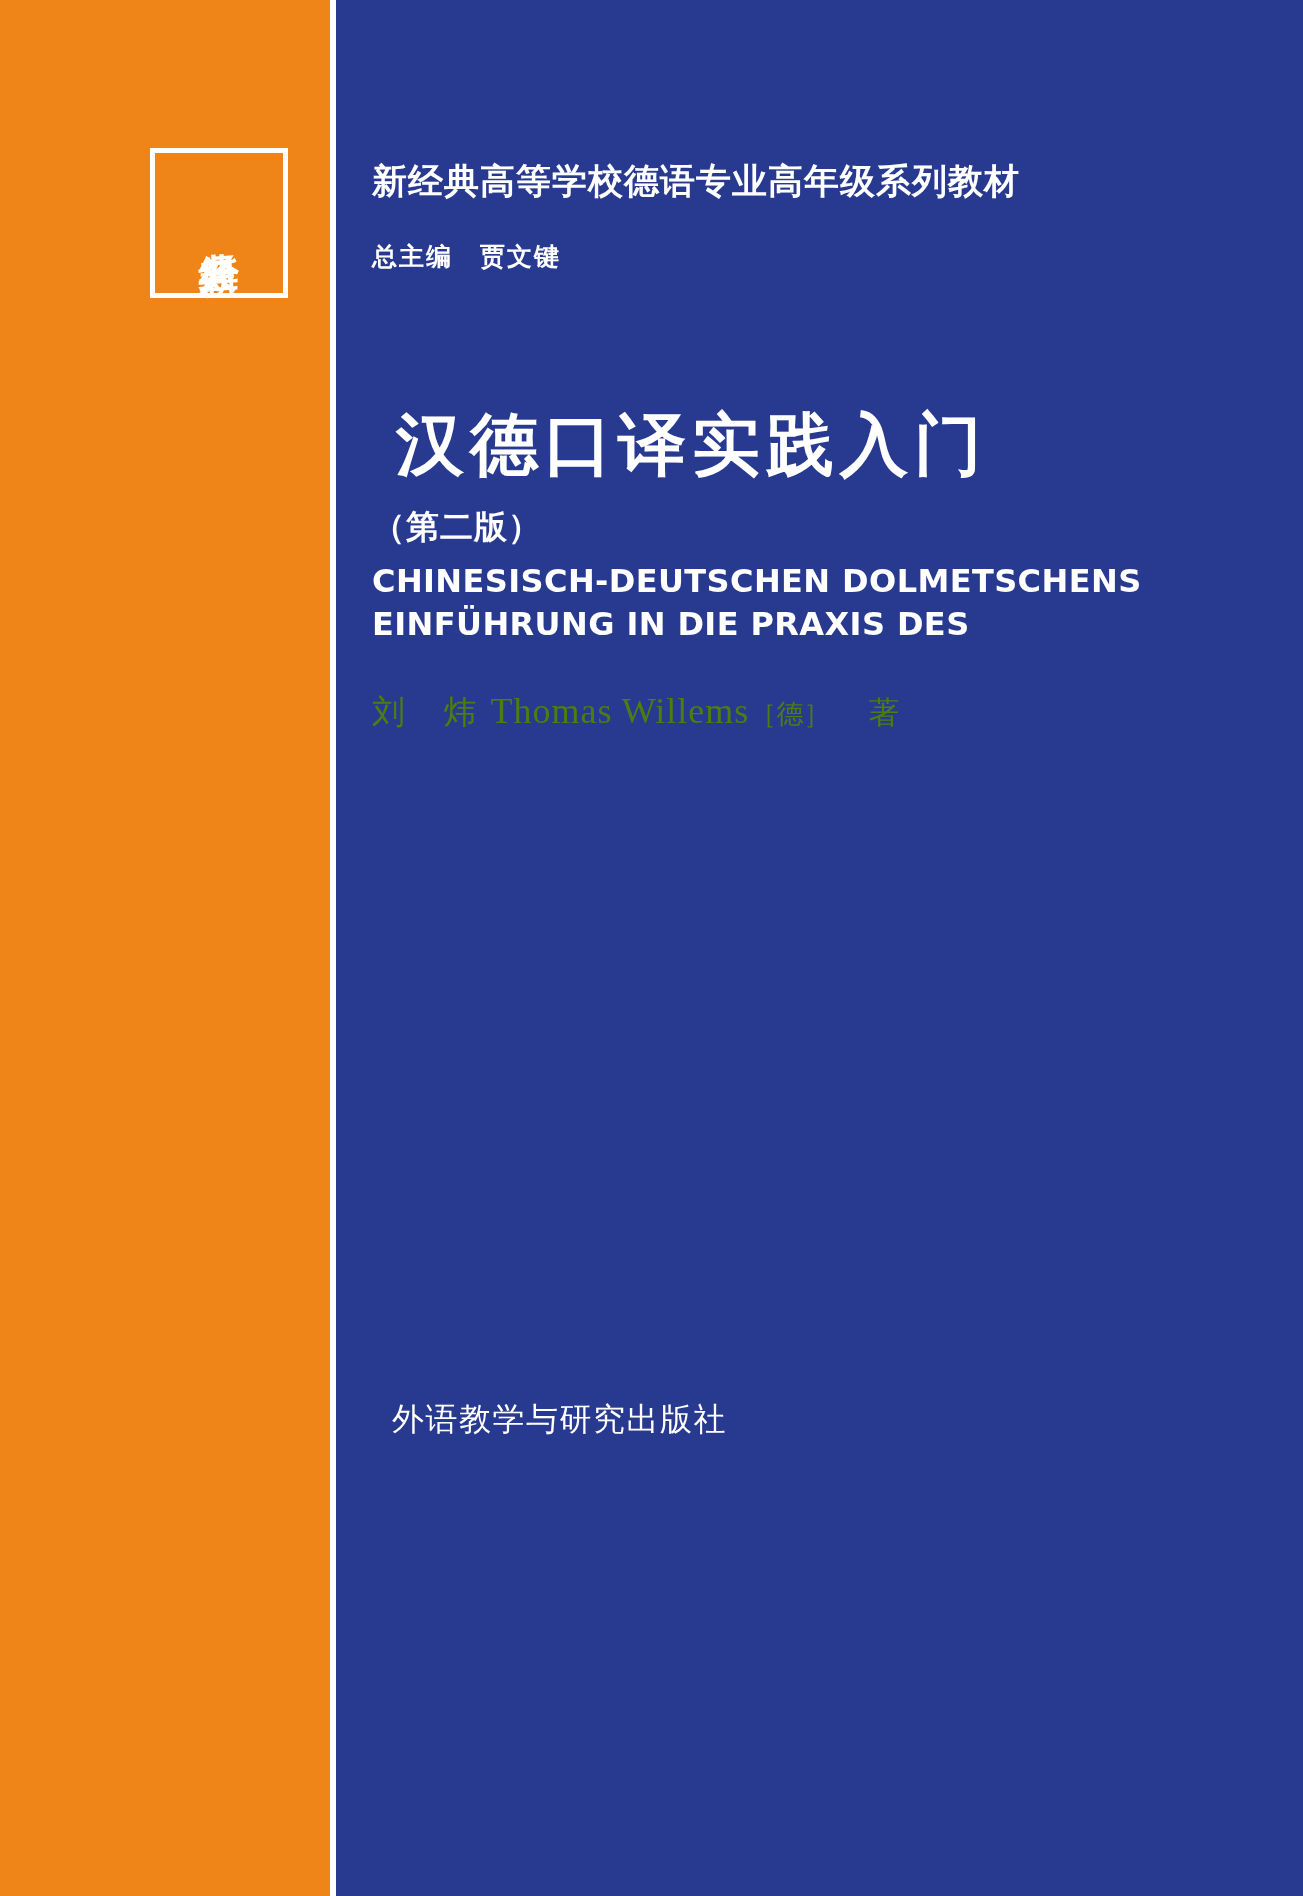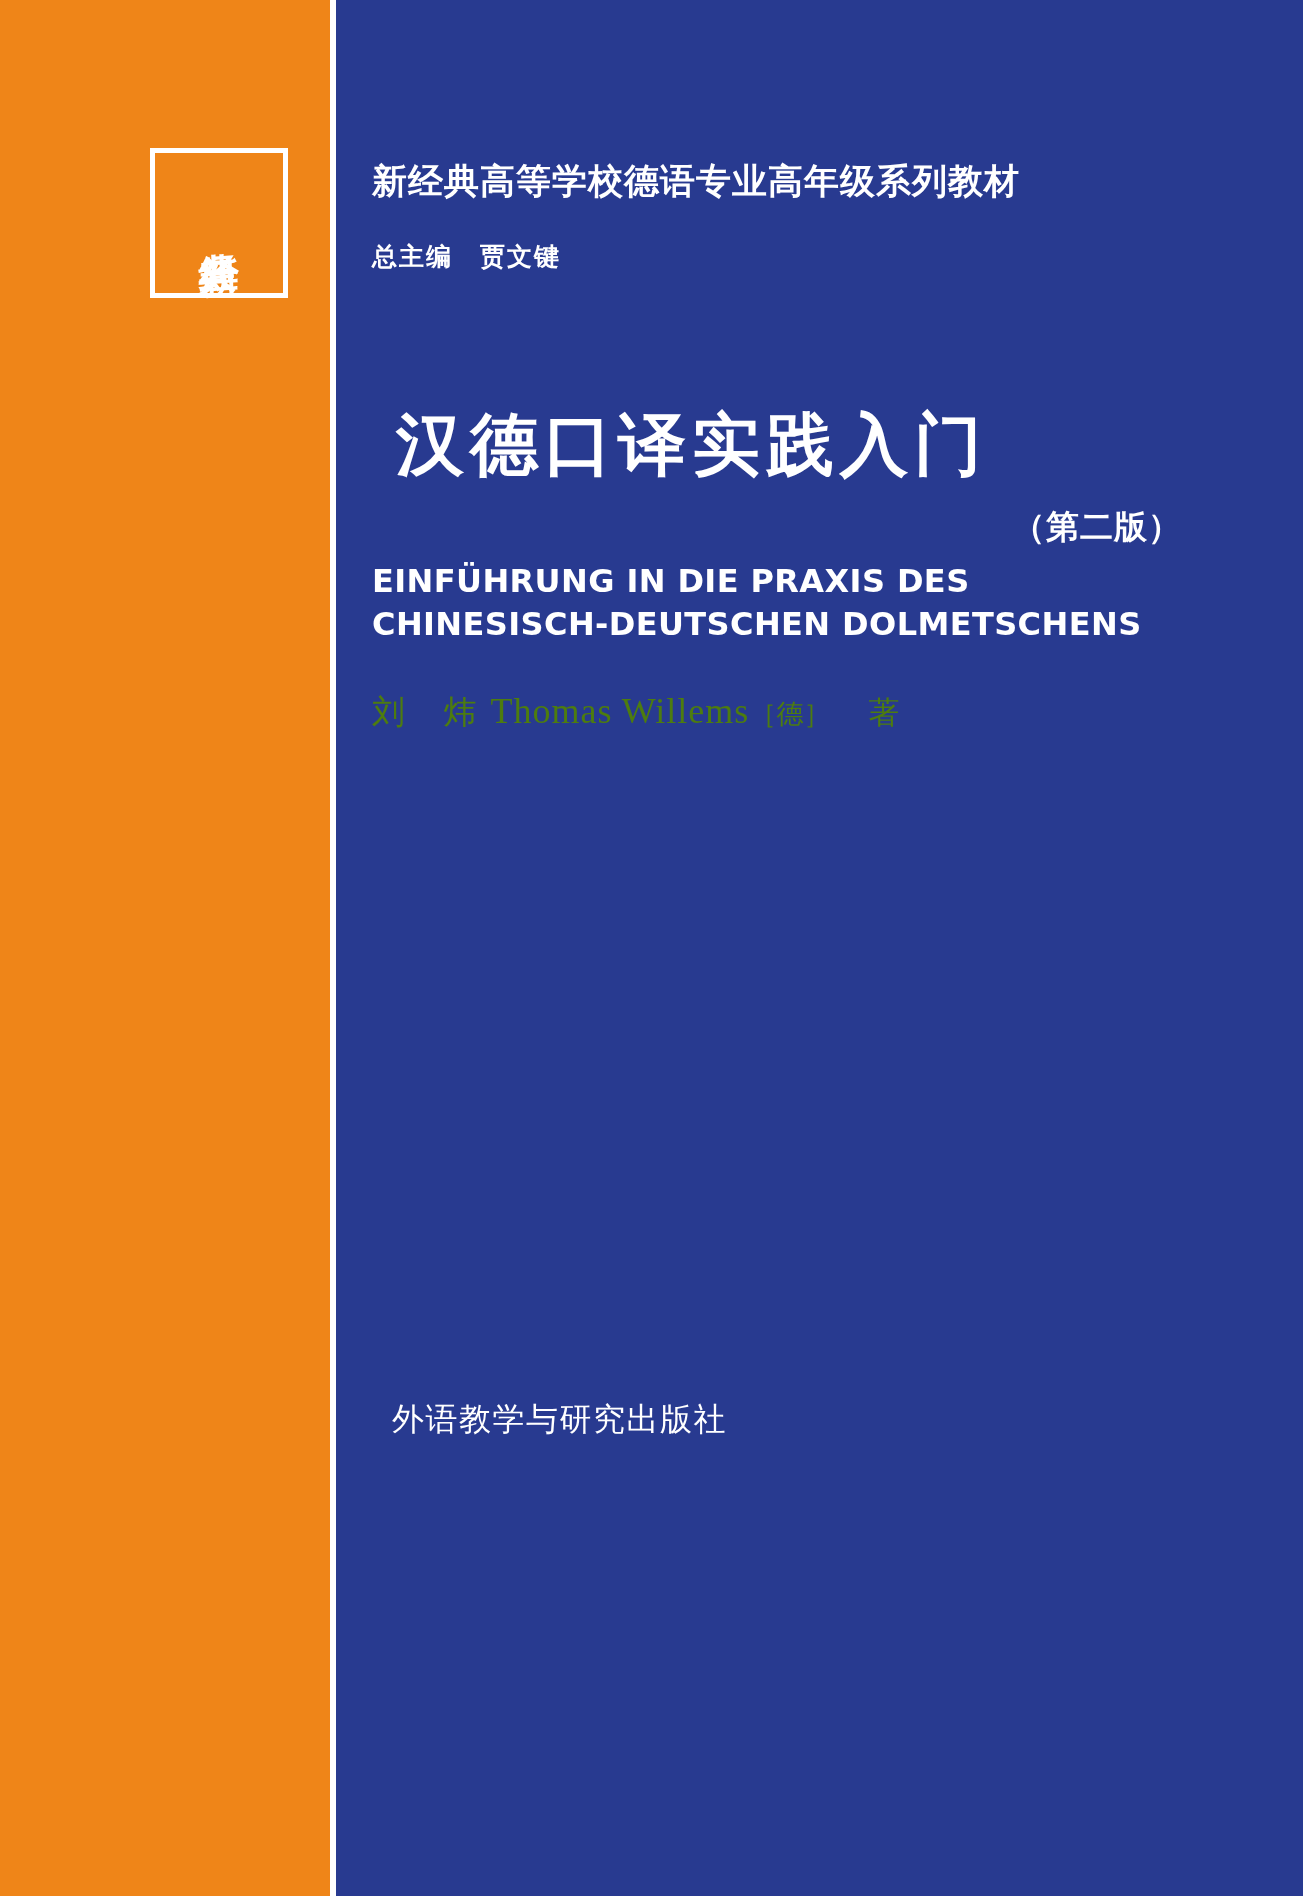--- a/index.html
+++ b/index.html
@@ -110,21 +110,21 @@
     font-size: 68px;
     letter-spacing: 6px;
     white-space: nowrap;
     margin-left: 40px;
   }
   .edition {
     position: absolute;
     left: 372px;
     top: 505px;
     width: 810px;
-    text-align: right;
+    text-align: left;
     color: #ffffff;
     font-family: "DejaVu Sans", "Liberation Sans", sans-serif;
     font-weight: bold;
     font-size: 33px;
     letter-spacing: 1px;
     white-space: nowrap;
   }
 
   
   .subtitle {
@@ -198,22 +198,22 @@
     <span class="seal-inner">新经典</span>
   </div>
 
   <div class="series-line">新经典高等学校德语专业高年级系列教材</div>
   <div class="editor-line">总主编　贾文键</div>
 
   <div class="main-title">汉德口译实践入门</div>
   <div class="edition">（第二版）</div>
 
   <div class="subtitle">
+    <div>CHINESISCH-DEUTSCHEN DOLMETSCHENS</div>
     <div>EINFÜHRUNG IN DIE PRAXIS DES</div>
-    <div>CHINESISCH-DEUTSCHEN DOLMETSCHENS</div>
   </div>
 
   <div class="authors">
     <span class="cn-name">刘 炜</span><span class="latin-name">Thomas Willems</span><span class="bracket-de">［德］</span><span class="role">著</span>
   </div>
 
   <div class="publisher">外语教学与研究出版社</div>
 
 </div>
 

